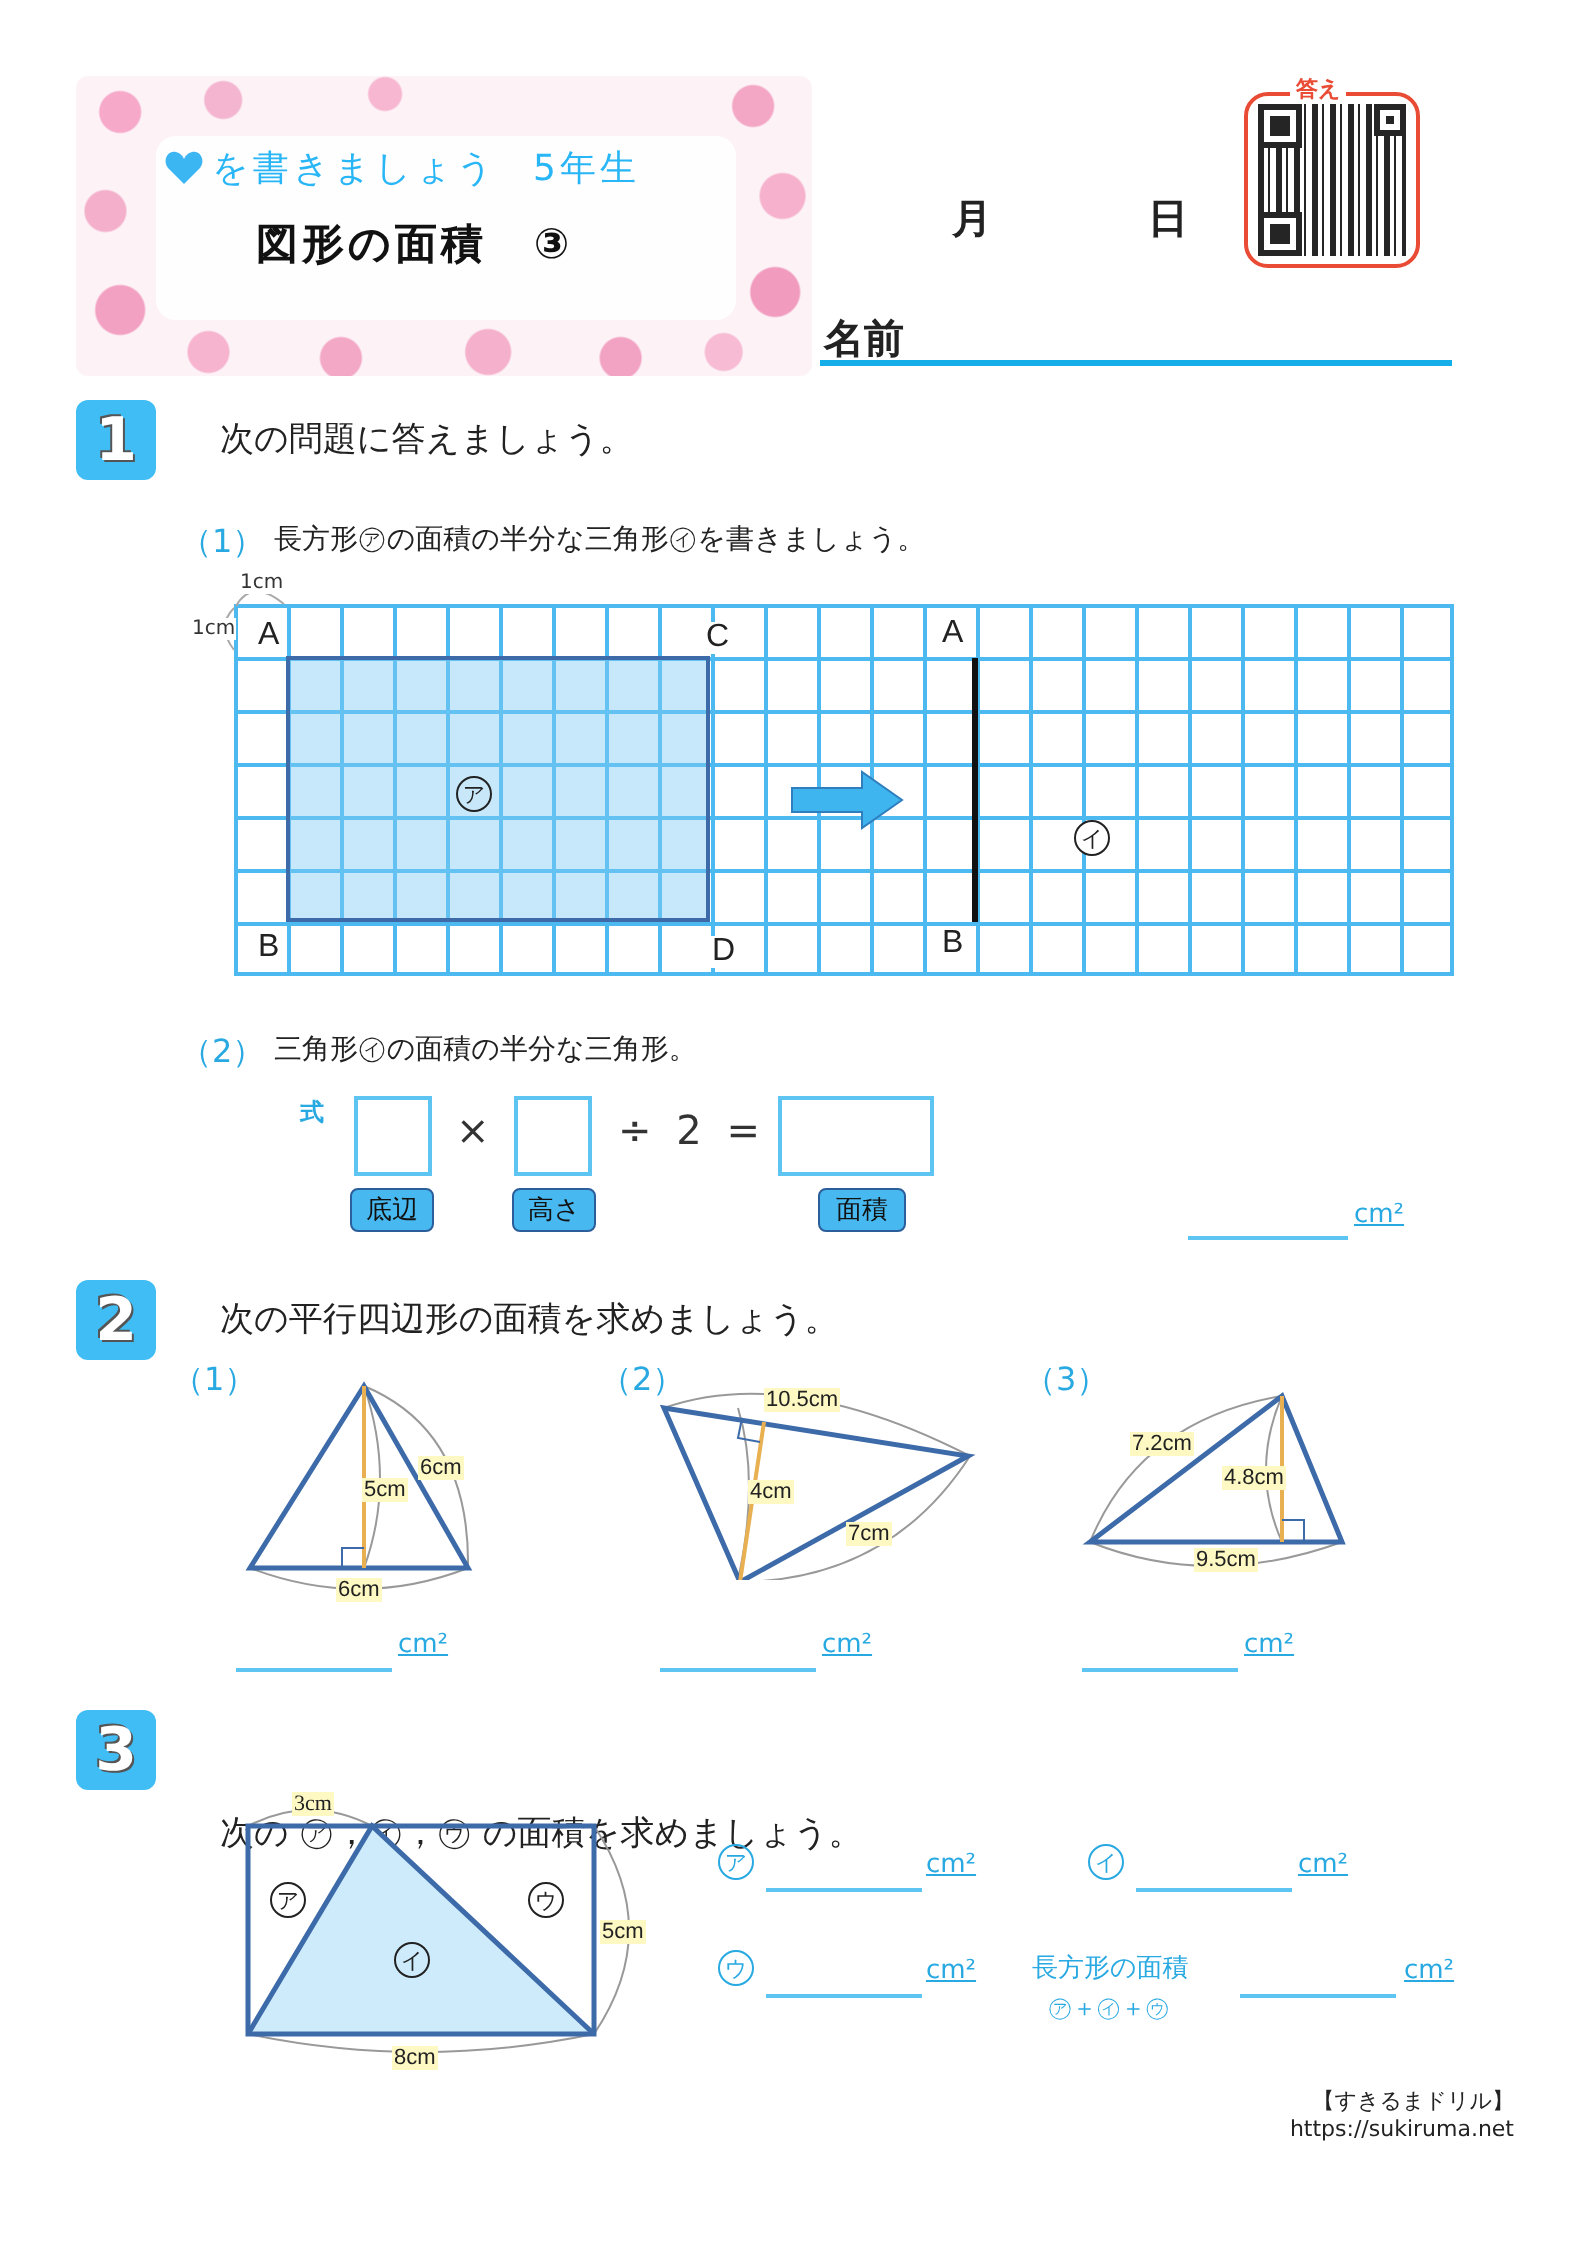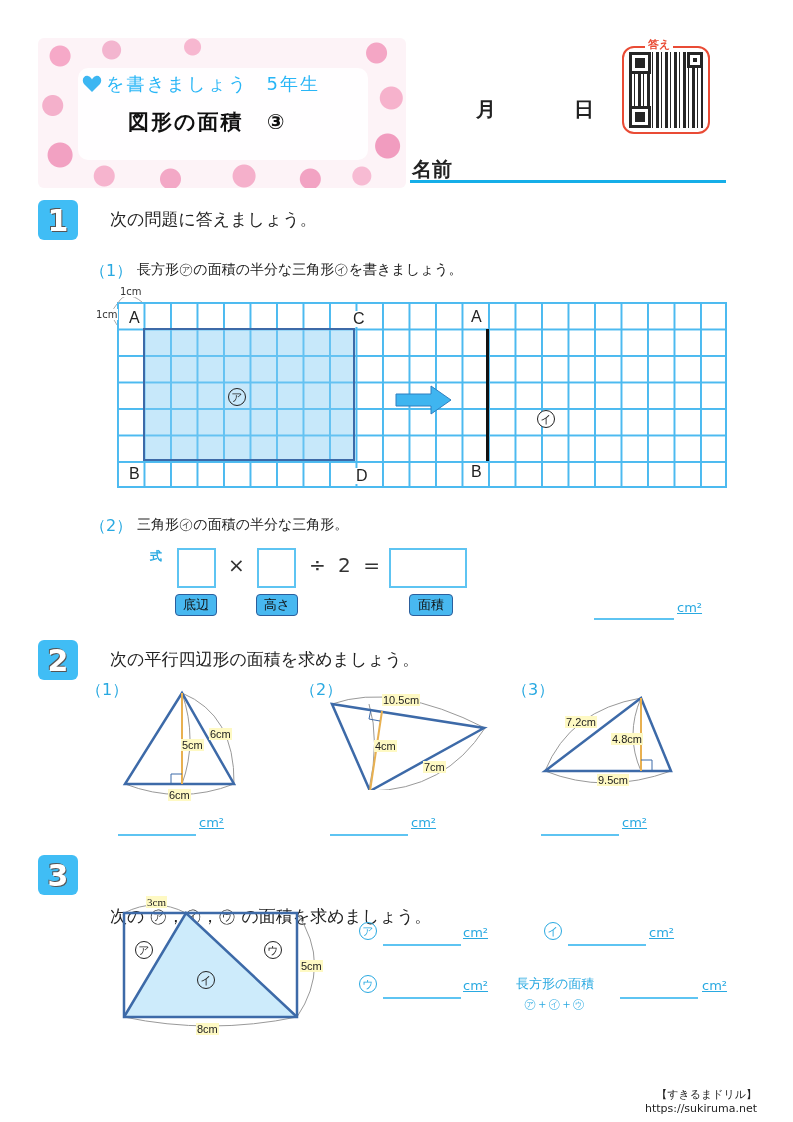--- a/index.html
+++ b/index.html
@@ -70,21 +70,21 @@
 
   
   .f-box { border: 2px solid #5ec4f2; background: #fff; }
   .f-op { font-size: 20px; color: #333; }
   .f-tag { height: 22px; border: 1px solid #2c5e9c; border-radius: 4px; background: #48b8f0; font-size: 13px; color: #111; display: flex; align-items: center; justify-content: center; }
   .ans-line { height: 2px; background: #5ec4f2; }
   .unit { font-size: 13px; color: #29a9e1; text-decoration: underline; }
 
   .small-lbl { font-size: 11px; color: #222; background: #fef9c3; padding: 0 1px; font-family: "Liberation Sans", sans-serif; }
   .blue-lbl { font-size: 15px; color: #29a9e1; }
-  .footer { font-size: 11px; color: #222; text-align: right; line-height: 14px; margin-top: 44px; }
+  .footer { font-size: 11px; color: #222; text-align: right; line-height: 14px; }
 </style>
 </head>
 <body>
 
 <div class="abs banner">
   <div class="banner-inner"></div>
 </div>
 <div class="brand-line">
   <svg class="heart" viewBox="0 0 20 18">
       <path d="M10 17 L2 9 C-1 5 2 0 6 1 C8 1.5 9.5 3 10 4.5 C10.5 3 12 1.5 14 1 C18 0 21 5 18 9 Z" fill="#3cb6f2"></path>

